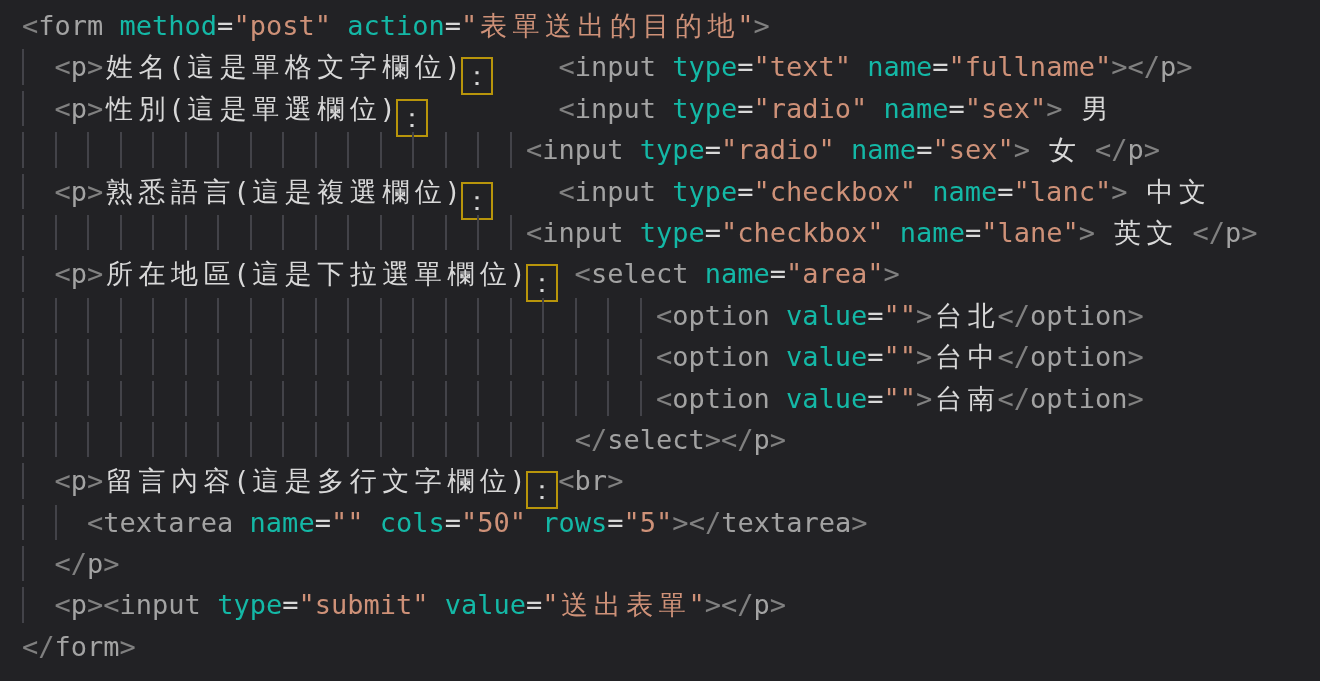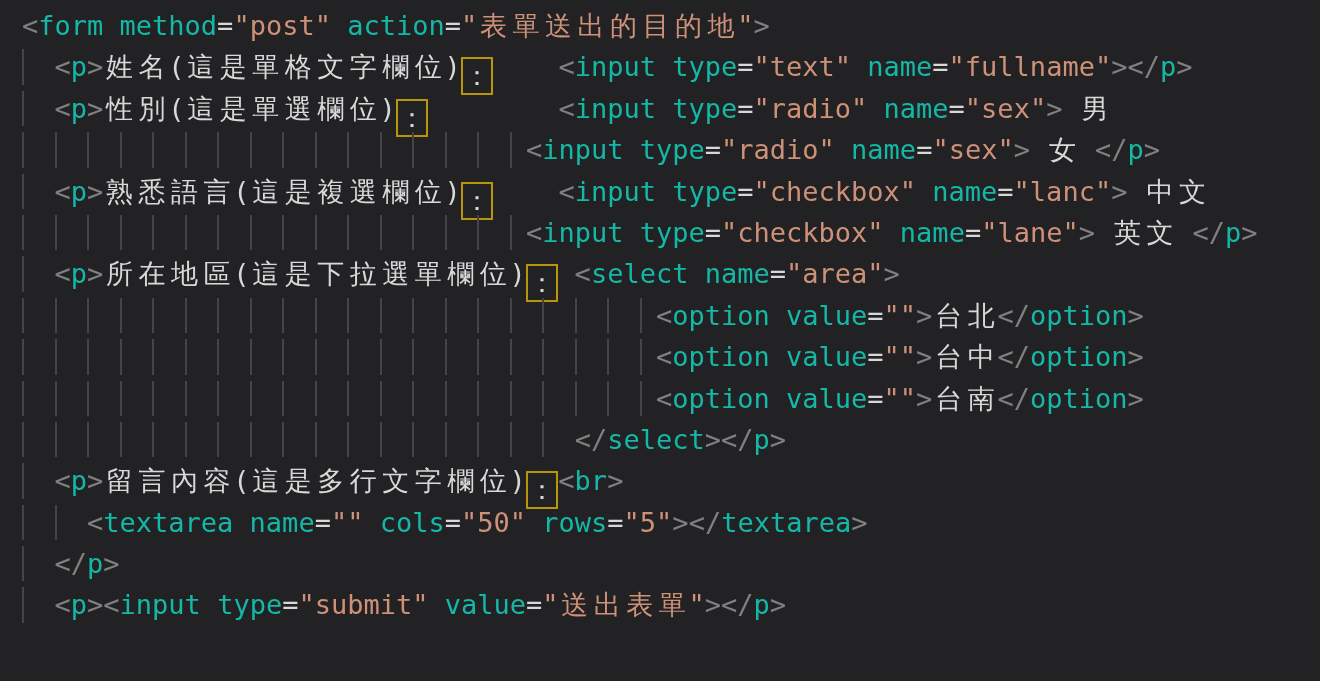--- a/index.html
+++ b/index.html
@@ -29,21 +29,21 @@
     box-sizing: border-box;
   }
   .guide {
     position: absolute;
     top: 3px;
     bottom: 3px;
     width: 2px;
     background: #434349;
   }
   .tok-p { color: #808080; }
-  .tok-t { color: #14b8a6; }
+  .tok-t { color: #a3a3a3; }
   .tok-a { color: #14b8a6; }
   .tok-s { color: #ce9178; }
   .tok-x { color: #d8d8d8; }
   .cjk {
     display: inline-block;
     width: 32.5px;
     text-align: center;
     overflow: visible;
   }
   .ubox {
@@ -70,13 +70,14 @@
     <div class="line"><span class="guide" style="left: 22px;"></span><span class="guide" style="left: 54.5px;"></span><span class="guide" style="left: 87px;"></span><span class="guide" style="left: 119.5px;"></span><span class="guide" style="left: 152px;"></span><span class="guide" style="left: 184.5px;"></span><span class="guide" style="left: 217px;"></span><span class="guide" style="left: 249.5px;"></span><span class="guide" style="left: 282px;"></span><span class="guide" style="left: 314.5px;"></span><span class="guide" style="left: 347px;"></span><span class="guide" style="left: 379.5px;"></span><span class="guide" style="left: 412px;"></span><span class="guide" style="left: 444.5px;"></span><span class="guide" style="left: 477px;"></span><span class="guide" style="left: 509.5px;"></span>                               <span class="tok-p">&lt;</span><span class="tok-t">input</span><span class="tok-x"> </span><span class="tok-a">type</span><span class="tok-x">=</span><span class="tok-s">"checkbox"</span><span class="tok-x"> </span><span class="tok-a">name</span><span class="tok-x">=</span><span class="tok-s">"lane"</span><span class="tok-p">&gt;</span><span class="tok-x"> </span><span class="tok-x cjk">英</span><span class="tok-x cjk">文</span><span class="tok-x"> </span><span class="tok-p">&lt;/</span><span class="tok-t">p</span><span class="tok-p">&gt;</span></div>
     <div class="line"><span class="guide" style="left: 22px;"></span>  <span class="tok-p">&lt;</span><span class="tok-t">p</span><span class="tok-p">&gt;</span><span class="tok-x cjk">所</span><span class="tok-x cjk">在</span><span class="tok-x cjk">地</span><span class="tok-x cjk">區</span><span class="tok-x">(</span><span class="tok-x cjk">這</span><span class="tok-x cjk">是</span><span class="tok-x cjk">下</span><span class="tok-x cjk">拉</span><span class="tok-x cjk">選</span><span class="tok-x cjk">單</span><span class="tok-x cjk">欄</span><span class="tok-x cjk">位</span><span class="tok-x">)</span><span class="ubox">：</span><span class="tok-x"> </span><span class="tok-p">&lt;</span><span class="tok-t">select</span><span class="tok-x"> </span><span class="tok-a">name</span><span class="tok-x">=</span><span class="tok-s">"area"</span><span class="tok-p">&gt;</span></div>
     <div class="line"><span class="guide" style="left: 22px;"></span><span class="guide" style="left: 54.5px;"></span><span class="guide" style="left: 87px;"></span><span class="guide" style="left: 119.5px;"></span><span class="guide" style="left: 152px;"></span><span class="guide" style="left: 184.5px;"></span><span class="guide" style="left: 217px;"></span><span class="guide" style="left: 249.5px;"></span><span class="guide" style="left: 282px;"></span><span class="guide" style="left: 314.5px;"></span><span class="guide" style="left: 347px;"></span><span class="guide" style="left: 379.5px;"></span><span class="guide" style="left: 412px;"></span><span class="guide" style="left: 444.5px;"></span><span class="guide" style="left: 477px;"></span><span class="guide" style="left: 509.5px;"></span><span class="guide" style="left: 542px;"></span><span class="guide" style="left: 574.5px;"></span><span class="guide" style="left: 607px;"></span><span class="guide" style="left: 639.5px;"></span>                                       <span class="tok-p">&lt;</span><span class="tok-t">option</span><span class="tok-x"> </span><span class="tok-a">value</span><span class="tok-x">=</span><span class="tok-s">""</span><span class="tok-p">&gt;</span><span class="tok-x cjk">台</span><span class="tok-x cjk">北</span><span class="tok-p">&lt;/</span><span class="tok-t">option</span><span class="tok-p">&gt;</span></div>
     <div class="line"><span class="guide" style="left: 22px;"></span><span class="guide" style="left: 54.5px;"></span><span class="guide" style="left: 87px;"></span><span class="guide" style="left: 119.5px;"></span><span class="guide" style="left: 152px;"></span><span class="guide" style="left: 184.5px;"></span><span class="guide" style="left: 217px;"></span><span class="guide" style="left: 249.5px;"></span><span class="guide" style="left: 282px;"></span><span class="guide" style="left: 314.5px;"></span><span class="guide" style="left: 347px;"></span><span class="guide" style="left: 379.5px;"></span><span class="guide" style="left: 412px;"></span><span class="guide" style="left: 444.5px;"></span><span class="guide" style="left: 477px;"></span><span class="guide" style="left: 509.5px;"></span><span class="guide" style="left: 542px;"></span><span class="guide" style="left: 574.5px;"></span><span class="guide" style="left: 607px;"></span><span class="guide" style="left: 639.5px;"></span>                                       <span class="tok-p">&lt;</span><span class="tok-t">option</span><span class="tok-x"> </span><span class="tok-a">value</span><span class="tok-x">=</span><span class="tok-s">""</span><span class="tok-p">&gt;</span><span class="tok-x cjk">台</span><span class="tok-x cjk">中</span><span class="tok-p">&lt;/</span><span class="tok-t">option</span><span class="tok-p">&gt;</span></div>
     <div class="line"><span class="guide" style="left: 22px;"></span><span class="guide" style="left: 54.5px;"></span><span class="guide" style="left: 87px;"></span><span class="guide" style="left: 119.5px;"></span><span class="guide" style="left: 152px;"></span><span class="guide" style="left: 184.5px;"></span><span class="guide" style="left: 217px;"></span><span class="guide" style="left: 249.5px;"></span><span class="guide" style="left: 282px;"></span><span class="guide" style="left: 314.5px;"></span><span class="guide" style="left: 347px;"></span><span class="guide" style="left: 379.5px;"></span><span class="guide" style="left: 412px;"></span><span class="guide" style="left: 444.5px;"></span><span class="guide" style="left: 477px;"></span><span class="guide" style="left: 509.5px;"></span><span class="guide" style="left: 542px;"></span><span class="guide" style="left: 574.5px;"></span><span class="guide" style="left: 607px;"></span><span class="guide" style="left: 639.5px;"></span>                                       <span class="tok-p">&lt;</span><span class="tok-t">option</span><span class="tok-x"> </span><span class="tok-a">value</span><span class="tok-x">=</span><span class="tok-s">""</span><span class="tok-p">&gt;</span><span class="tok-x cjk">台</span><span class="tok-x cjk">南</span><span class="tok-p">&lt;/</span><span class="tok-t">option</span><span class="tok-p">&gt;</span></div>
     <div class="line"><span class="guide" style="left: 22px;"></span><span class="guide" style="left: 54.5px;"></span><span class="guide" style="left: 87px;"></span><span class="guide" style="left: 119.5px;"></span><span class="guide" style="left: 152px;"></span><span class="guide" style="left: 184.5px;"></span><span class="guide" style="left: 217px;"></span><span class="guide" style="left: 249.5px;"></span><span class="guide" style="left: 282px;"></span><span class="guide" style="left: 314.5px;"></span><span class="guide" style="left: 347px;"></span><span class="guide" style="left: 379.5px;"></span><span class="guide" style="left: 412px;"></span><span class="guide" style="left: 444.5px;"></span><span class="guide" style="left: 477px;"></span><span class="guide" style="left: 509.5px;"></span><span class="guide" style="left: 542px;"></span>                                  <span class="tok-p">&lt;/</span><span class="tok-t">select</span><span class="tok-p">&gt;</span><span class="tok-p">&lt;/</span><span class="tok-t">p</span><span class="tok-p">&gt;</span></div>
     <div class="line"><span class="guide" style="left: 22px;"></span>  <span class="tok-p">&lt;</span><span class="tok-t">p</span><span class="tok-p">&gt;</span><span class="tok-x cjk">留</span><span class="tok-x cjk">言</span><span class="tok-x cjk">內</span><span class="tok-x cjk">容</span><span class="tok-x">(</span><span class="tok-x cjk">這</span><span class="tok-x cjk">是</span><span class="tok-x cjk">多</span><span class="tok-x cjk">行</span><span class="tok-x cjk">文</span><span class="tok-x cjk">字</span><span class="tok-x cjk">欄</span><span class="tok-x cjk">位</span><span class="tok-x">)</span><span class="ubox">：</span><span class="tok-p">&lt;</span><span class="tok-t">br</span><span class="tok-p">&gt;</span></div>
     <div class="line"><span class="guide" style="left: 22px;"></span><span class="guide" style="left: 54.5px;"></span>    <span class="tok-p">&lt;</span><span class="tok-t">textarea</span><span class="tok-x"> </span><span class="tok-a">name</span><span class="tok-x">=</span><span class="tok-s">""</span><span class="tok-x"> </span><span class="tok-a">cols</span><span class="tok-x">=</span><span class="tok-s">"50"</span><span class="tok-x"> </span><span class="tok-a">rows</span><span class="tok-x">=</span><span class="tok-s">"5"</span><span class="tok-p">&gt;</span><span class="tok-p">&lt;/</span><span class="tok-t">textarea</span><span class="tok-p">&gt;</span></div>
     <div class="line"><span class="guide" style="left: 22px;"></span>  <span class="tok-p">&lt;/</span><span class="tok-t">p</span><span class="tok-p">&gt;</span></div>
     <div class="line"><span class="guide" style="left: 22px;"></span>  <span class="tok-p">&lt;</span><span class="tok-t">p</span><span class="tok-p">&gt;</span><span class="tok-p">&lt;</span><span class="tok-t">input</span><span class="tok-x"> </span><span class="tok-a">type</span><span class="tok-x">=</span><span class="tok-s">"submit"</span><span class="tok-x"> </span><span class="tok-a">value</span><span class="tok-x">=</span><span class="tok-s">"</span><span class="tok-s cjk">送</span><span class="tok-s cjk">出</span><span class="tok-s cjk">表</span><span class="tok-s cjk">單</span><span class="tok-s">"</span><span class="tok-p">&gt;</span><span class="tok-p">&lt;/</span><span class="tok-t">p</span><span class="tok-p">&gt;</span></div>
+    <div class="line"><span class="tok-p">&lt;/</span><span class="tok-t">form</span><span class="tok-p">&gt;</span></div>
   </div>
 
 </body></html>

